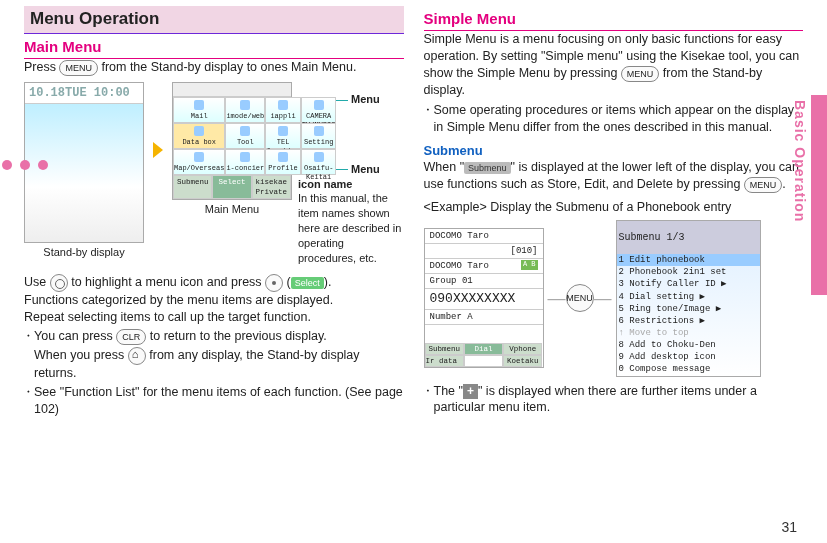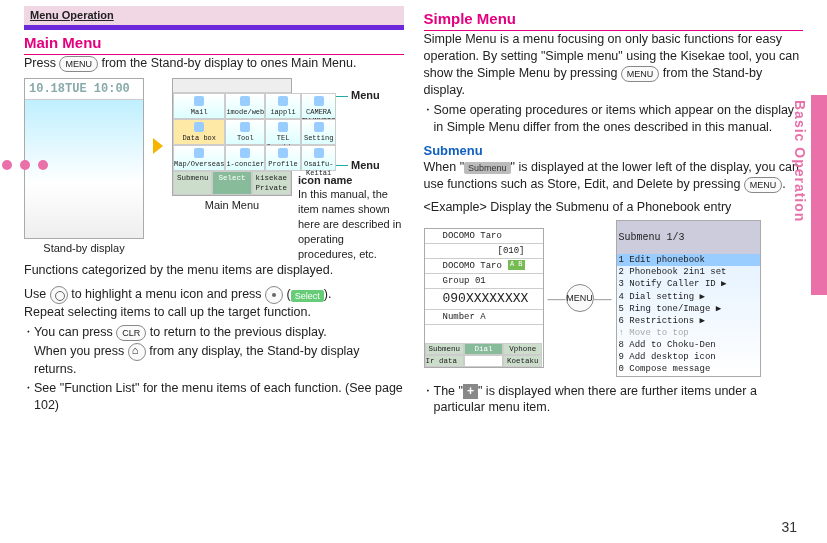--- a/index.html
+++ b/index.html
@@ -26,23 +26,22 @@
     writing-mode: vertical-rl; text-orientation: mixed;
     color: #E970A8; font-weight: bold; font-size: 14px;
     letter-spacing: 1px;
   }
   .page-num {
     position: absolute; right: 30px; bottom: 6px; font-size: 14px; color:#333;
   }
   .decor-dots { position:absolute; left:2px; top:160px; display:flex; gap:8px;}
   .decor-dots span{ width:10px;height:10px;border-radius:50%; background:#E970A8; display:block;}
   .section-band {
-    background: #F1D6E4; padding: 2px 6px; font-weight: bold; font-size: 11px;
-    border-bottom: 5px solid #6d28d9;
-    text-decoration: underline;
+    background: #F1D6E4; padding: 2px 6px; font-weight: bold; font-size: 17px;
+    border-bottom: 1px solid #6d28d9;
   }
   h2.magenta { color: #E4007F; font-size: 15px; font-weight: bold; margin-top:3px; border-bottom:1px solid #E4007F; padding-bottom:1px;}
   .bold { font-weight: normal; }
   ul.bullets { list-style:none; padding-left:0; margin-top:3px;}
   ul.bullets > li { position:relative; padding-left:10px; margin:2px 0;}
   ul.bullets > li::before { content:"・"; position:absolute; left:-2px; top:0;}
   .key {
     display:inline-block; border:1px solid #888; border-radius:10px; padding:0 5px;
     font-size:9px; min-width:22px; text-align:center; background:#fafafa; vertical-align:middle;
     line-height:14px;
@@ -71,21 +70,21 @@
   .caption { text-align:center; font-size:11px; margin-top:2px;}
   .callout { font-weight:bold; }
   .callout-sub { font-size:11px;}
   .arrow { display:inline-block; vertical-align:top; margin:60px 3px 0; width:0;height:0;border-top:8px solid transparent;border-bottom:8px solid transparent;border-left:10px solid #F5B400;}
   .row { display:flex; align-items:flex-start; gap:6px; margin-top:6px;}
   .annot { font-size:11px; }
   .annot .line{border-top:1px solid #2aa; width:50px; display:inline-block; vertical-align:middle;}
   .plus-icon{display:inline-block;width:15px;height:15px;background:#888;color:#fff;text-align:center;line-height:15px;font-weight:bold;font-size:12px;vertical-align:middle;}
   .sample-row{display:flex;align-items:center;gap:4px;margin-top:4px;}
   .pb-src{width:120px;border:1px solid #aaa;font-family:"Courier New",monospace;font-size:9px;}
-  .pb-src .row1{border-bottom:1px solid #ccc;padding:1px 18px;}
+  .pb-src .row1{border-bottom:1px solid #ccc;padding:1px 5px;}
   .pb-sub{width:145px;border:1px solid #aaa;font-family:"Courier New",monospace;font-size:9px;background:linear-gradient(#ddeeff,#fff);}
   .pb-sub .hdr{background:#ccd;padding:10px 2px;font-size:10px;}
   .pb-sub .item{padding:0 2px;white-space:nowrap;}
   .pb-sub .item.hl{background:#9cf;}
   .pb-sub .item.gray{color:#aaa;}
   .menu-btn-big{display:inline-flex;align-items:center;justify-content:center;border:1px solid #888;border-radius:50%;width:28px;height:28px;font-size:9px;background:#fafafa;}
 </style>
 </head>
 <body>
 
@@ -146,28 +145,28 @@
       </div>
 
       <div class="annot" style="margin-top:10px">
         <div style="margin-bottom:40px;"><span class="line"></span> <span class="callout">Menu icons</span></div>
         <div><span class="line"></span> <span class="callout">Menu icon name</span>
           <div class="callout-sub" style="max-width:130px">In this manual, the item names shown here are described in operating procedures, etc.</div>
         </div>
       </div>
     </div>
 
-    <p class="bold">Functions categorized by the menu items are displayed.</p>
     <p class="bold" style="margin-top:8px">
       <span>Use </span>
       <span class="key round dpad"></span>
       <span> to highlight a menu icon and press </span>
       <span class="key round center"></span>
       <span>(</span><span class="softlabel">Select</span><span>).</span>
     </p>
+    <p class="bold">Functions categorized by the menu items are displayed.</p>
     <p class="bold">Repeat selecting items to call up the target function.</p>
 
     <ul class="bullets">
       <li>
         <span>You can press </span>
         <span class="key">CLR</span>
         <span> to return to the previous display.</span>
         <div style="margin-top:2px">
           <span>When you press </span>
           <span class="key round home"></span>

